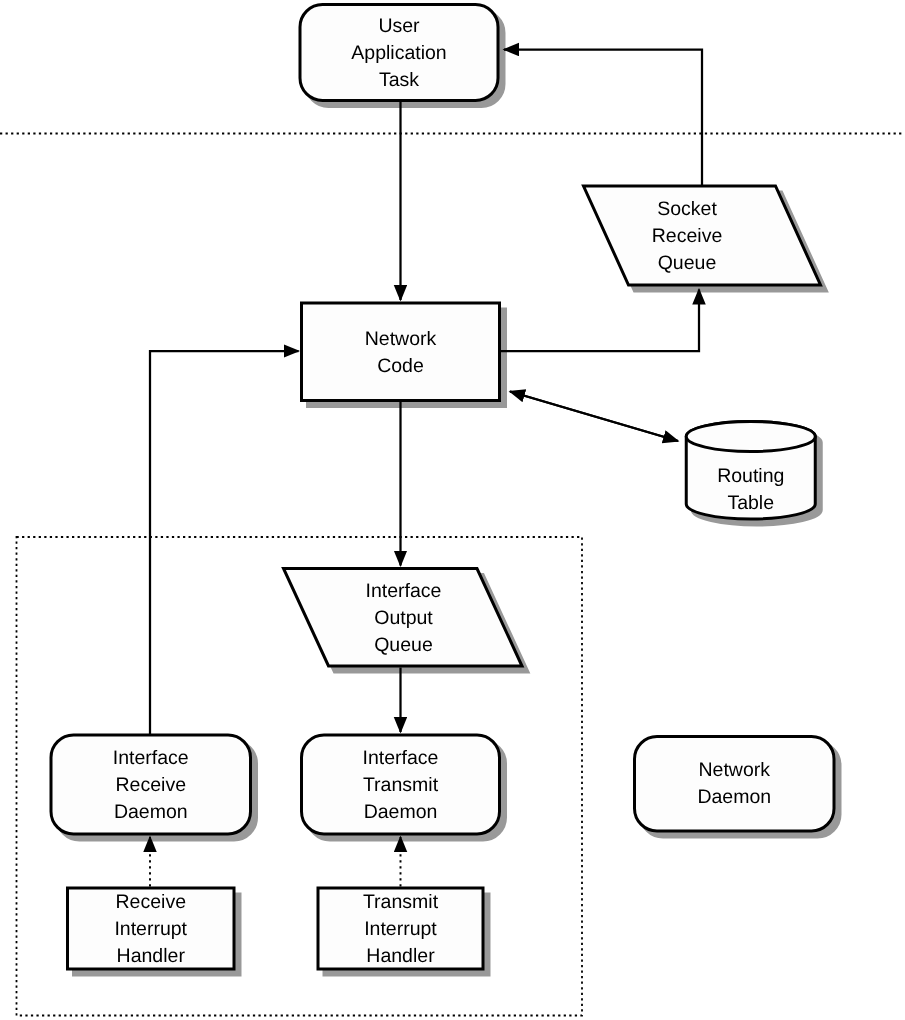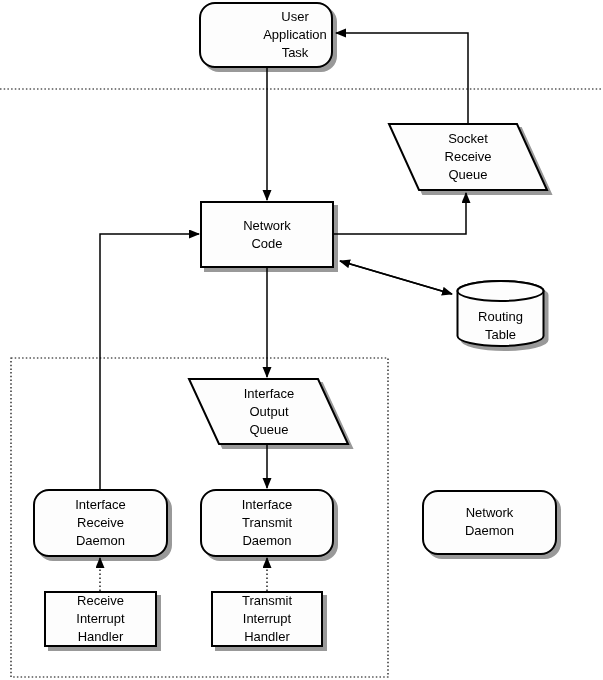--- a/index.html
+++ b/index.html
@@ -79,25 +79,25 @@
     <polyline class="conn" points="333,234 466,234 466,193" marker-end="url(#arr)"></polyline>
     <line class="conn" x1="340" y1="261" x2="452" y2="294" marker-end="url(#arr)"></line>
     <line class="conn" x1="452" y1="294" x2="340" y2="261" marker-end="url(#arr)"></line>
     <line class="conn" x1="267" y1="268" x2="267" y2="377" marker-end="url(#arr)"></line>
     <line class="conn" x1="267" y1="445" x2="267" y2="488" marker-end="url(#arr)"></line>
     <polyline class="conn" points="100,490 100,234 199,234" marker-end="url(#arr)"></polyline>
     <line class="conn-dotted" x1="100" y1="591" x2="100" y2="558" marker-end="url(#arr)"></line>
     <line class="conn-dotted" x1="267" y1="591" x2="267" y2="558" marker-end="url(#arr)"></line>
   </svg>
 
-  <div class="lbl" style="left:200px;top:8px;width:132px;margin-left:29px;">User
+  <div class="lbl" style="left:200px;top:8px;width:132px;">User
 Application
 Task</div>
 
-  <div class="lbl" style="left:402px;top:130px;width:132px;">Socket
+  <div class="lbl" style="left:392px;top:130px;width:132px;">Socket
 Receive
 Queue</div>
 
   <div class="lbl" style="left:201px;top:217px;width:132px;">Network
 Code</div>
 
   <div class="lbl" style="left:455px;top:308px;width:91px;">Routing
 Table</div>
 
   <div class="lbl" style="left:203px;top:385px;width:132px;">Interface

